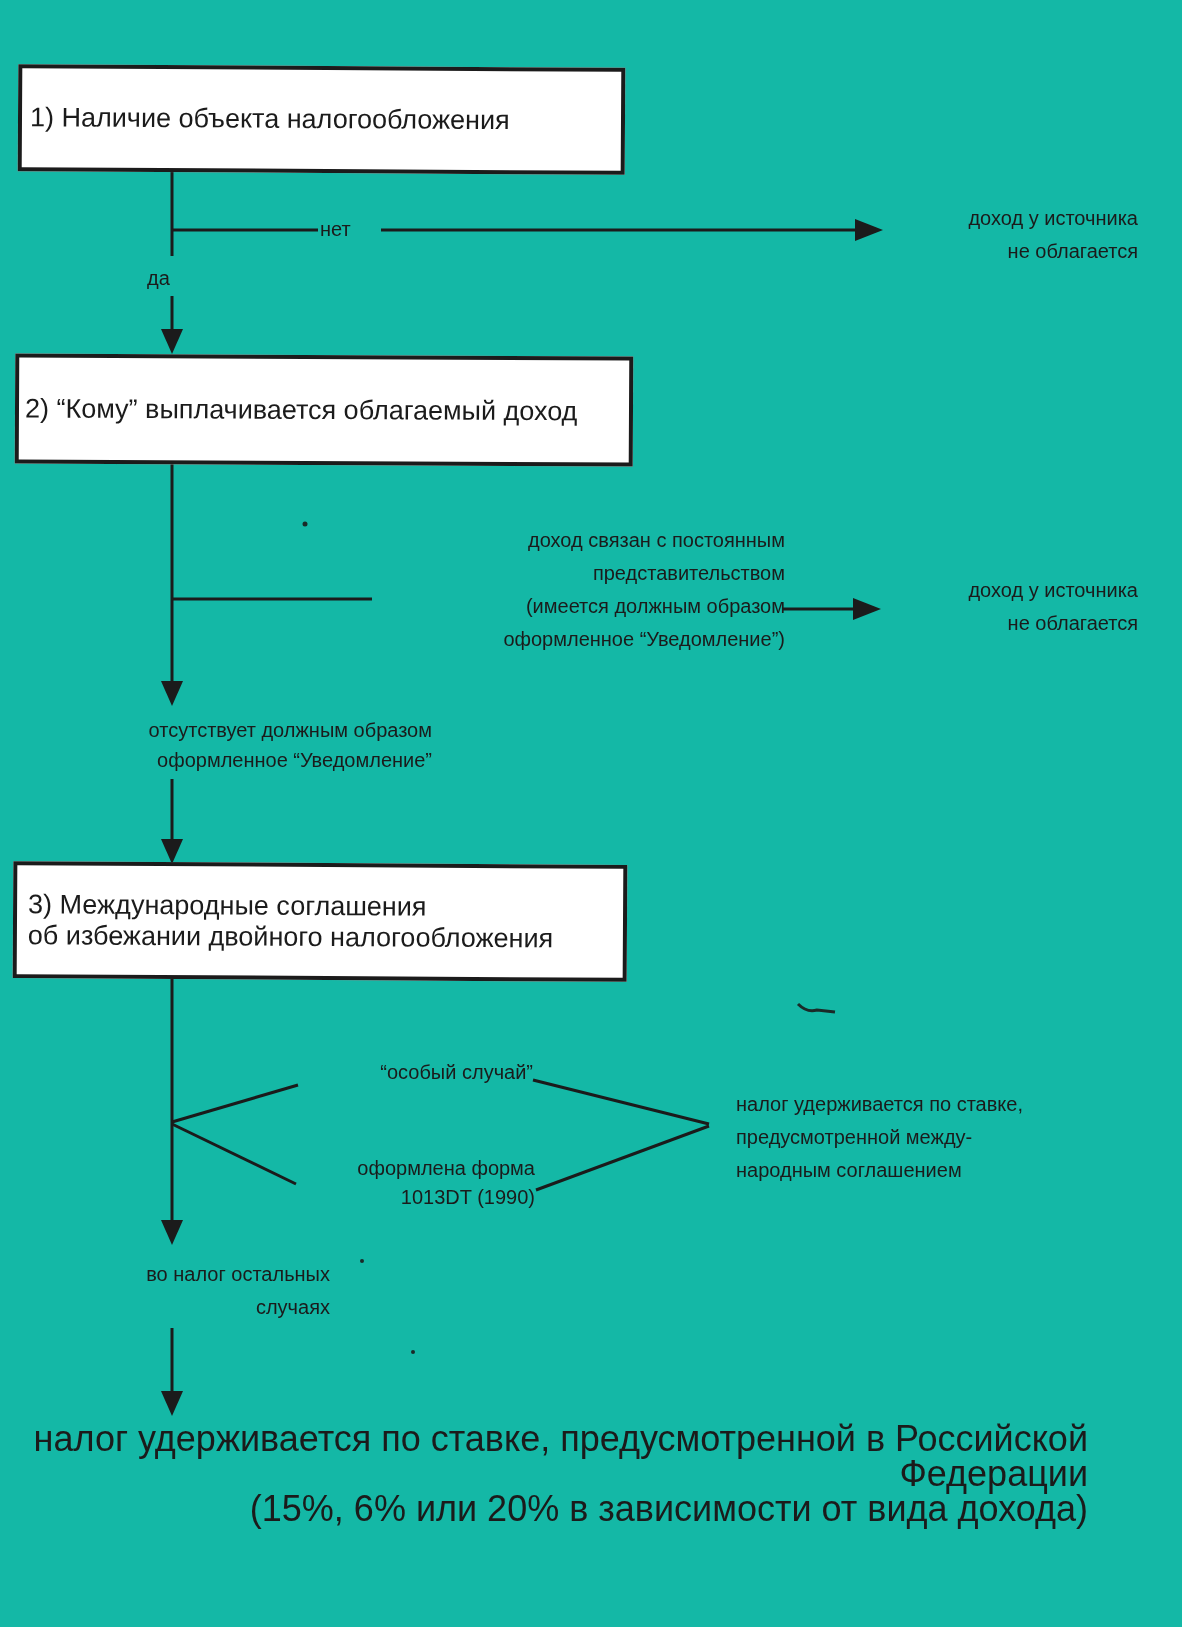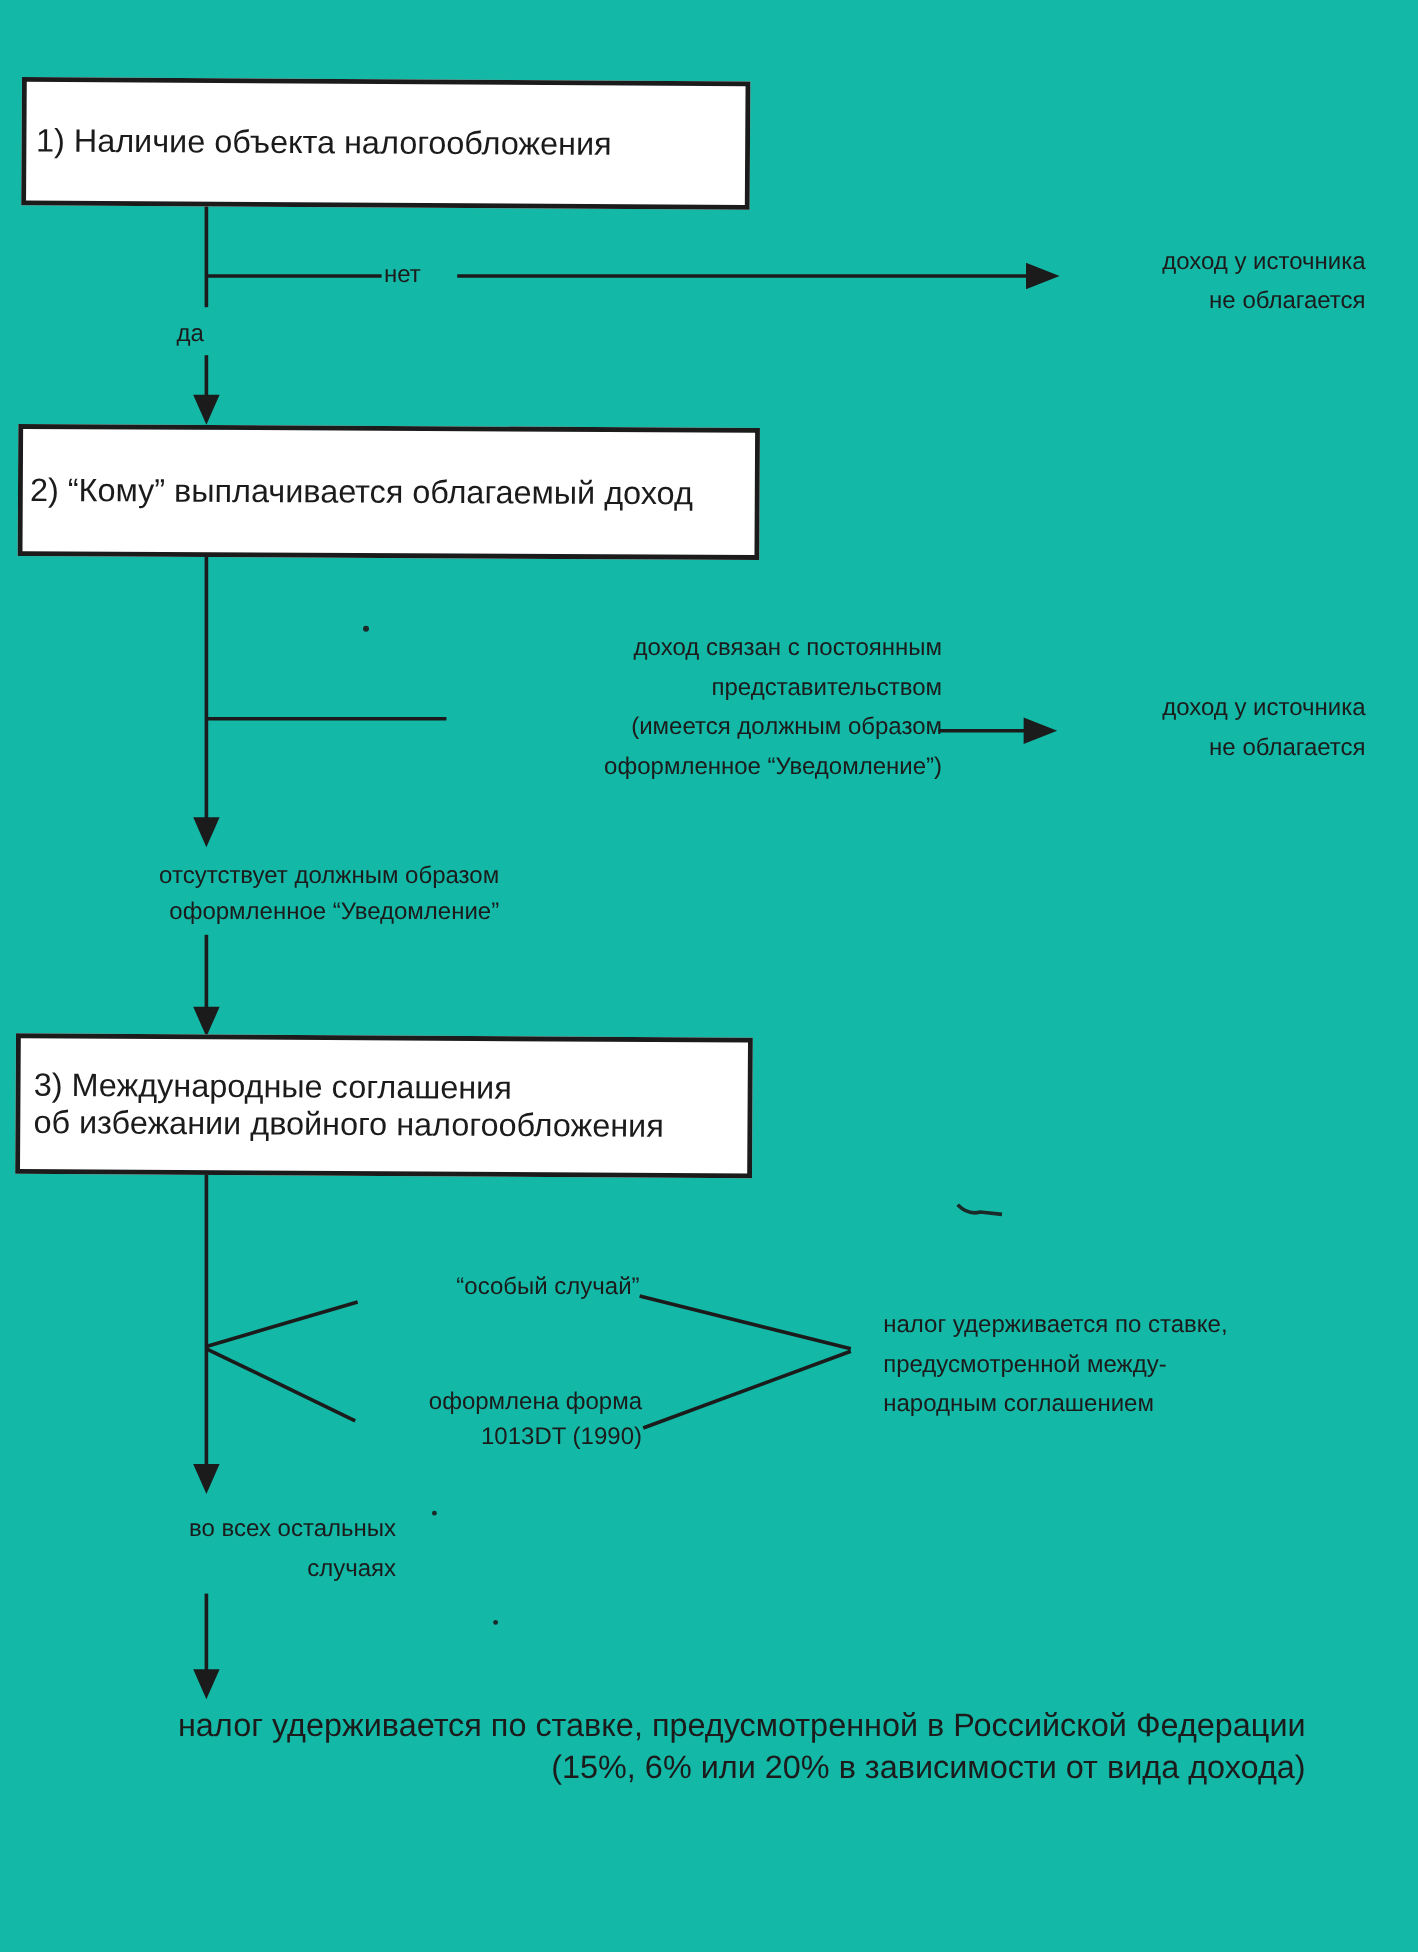--- a/index.html
+++ b/index.html
@@ -74,31 +74,31 @@
 не облагается</div>
 
   <div class="lbl ctr" style="left:320px; top:524px; width:465px;">доход связан с постоянным
 представительством
 (имеется должным образом
 оформленное “Уведомление”)</div>
 
   <div class="lbl ctr" style="left:893px; top:574px; width:245px;">доход у источника
 не облагается</div>
 
-  <div class="lbl ctr" style="left:16px; top:715px; width:400px; line-height:30px;">отсутствует должным образом
+  <div class="lbl ctr" style="left:32px; top:715px; width:400px; line-height:30px;">отсутствует должным образом
 оформленное “Уведомление”</div>
 
   <div class="lbl ctr" style="left:298px; top:1056px; width:235px;">“особый случай”</div>
 
   <div class="lbl ctr" style="left:285px; top:1154px; width:250px; line-height:29px;">оформлена форма
 1013DT (1990)</div>
 
   <div class="lbl" style="left:720px; top:1088px; width:430px;margin-left:16px;">налог удерживается по ставке,
 предусмотренной между-
 народным соглашением</div>
 
-  <div class="lbl ctr" style="left:30px; top:1258px; width:300px;">во всех остальных
+  <div class="lbl ctr" style="left:30px; top:1258px; width:300px;">во налог остальных
 случаях</div>
 
-  <div class="lbl ctr" style="left:18px; top:1421px; width:1070px; font-size:27px; line-height:35px;">налог удерживается по ставке, предусмотренной в Российской Федерации
+  <div class="lbl ctr" style="left:18px; top:1421px; width:1070px; font-size:36px; line-height:35px;">налог удерживается по ставке, предусмотренной в Российской Федерации
 (15%, 6% или 20% в зависимости от вида дохода)</div>
 
 </div>
 
 </body></html>

